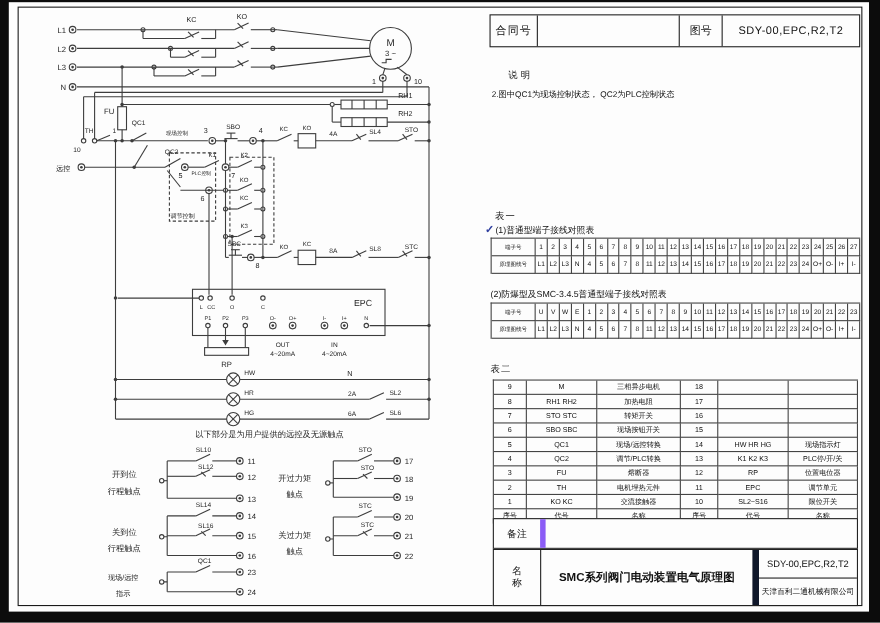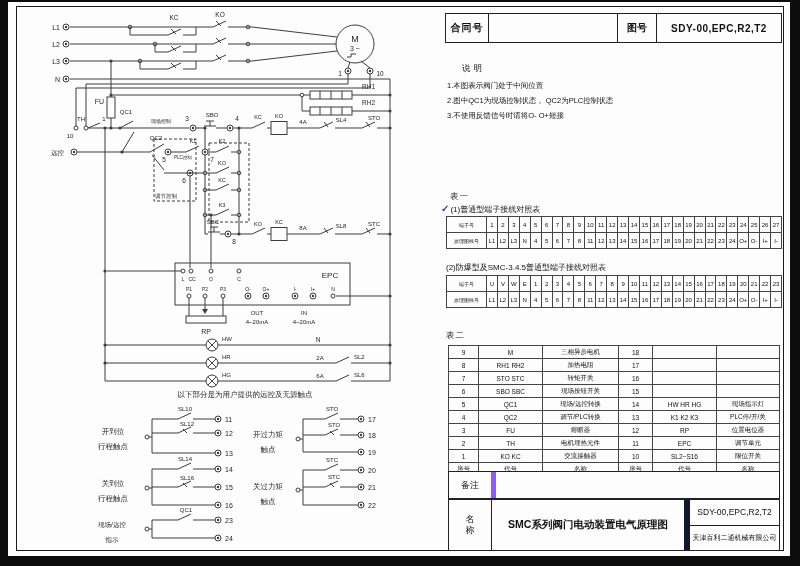--- a/index.html
+++ b/index.html
@@ -10,21 +10,21 @@
   svg{position:absolute;left:0;top:0;}
   svg line,svg rect,svg circle,svg polyline,svg path{stroke:#3d3d3d;fill:none;stroke-width:1;}
   svg .dot{fill:#3d3d3d;stroke:none;}
   svg .dash{stroke-dasharray:3,2;}
   svg text{fill:#1e1e1e;stroke:none;font-family:"Liberation Sans",sans-serif;font-size:6.5px;}
   .f4{font-size:4.5px}.f5{font-size:5px}.f55{font-size:5.5px}.f6{font-size:6px}.f65{font-size:6.5px}
   .f7{font-size:7px}.f75{font-size:7.5px}.f8{font-size:8px}.f9{font-size:9px}
   .am{text-anchor:middle}.ae{text-anchor:end}
   
   .titlebar{left:445px;top:13px;width:337px;height:30px;display:flex;border:1px solid #222;box-sizing:border-box;background:#fdfdfd;}
-  .titlebar>div{border-right:1px solid #222;display:flex;align-items:center;justify-content:center;color:#111;font-weight:bold;}
+  .titlebar>div{border-right:1px solid #222;display:flex;align-items:center;justify-content:center;color:#111;}
   .titlebar>div:last-child{border-right:none;}
   .tb-lab{width:42px;font-size:10px;letter-spacing:1px;}
   .tb-empty{width:128px;}
   .tb-lab2{width:38px;font-size:10px;}
   .tb-val{flex:1;font-size:10px;letter-spacing:0.5px;}
   .notes-title{left:462px;top:63px;font-size:8.5px;color:#111;letter-spacing:3px;}
   .notes{left:447px;top:78px;width:300px;color:#111;}
   .notes div{font-size:7.5px;line-height:15px;}
   .cap{font-size:8.5px;color:#111;letter-spacing:1px;}
   .sub{font-size:8px;color:#111;}
@@ -480,23 +480,21 @@
 
 <div class="abs titlebar">
   <div class="tb-lab">合同号</div>
   <div class="tb-empty"></div>
   <div class="tb-lab2">图号</div>
   <div class="tb-val">SDY-00,EPC,R2,T2</div>
 </div>
 
 <div class="abs notes-title">说明</div>
 <div class="abs notes">
-  <div>1.本图表示阀门处于中间位置</div>
   <div>2.图中QC1为现场控制状态， QC2为PLC控制状态</div>
-  <div>3.不使用反馈信号时请将O- O+短接</div>
 </div>
 
 <div class="abs cap" style="left:450px;top:191px;">表一</div>
 <div class="abs sub" style="left:441px;top:203px;"><span class="check">✓</span><span>(1)普通型端子接线对照表</span></div>
 <div class="abs tgrid" style="left:446px;top:216px;">
     <div class="cell">端子号</div>
     <div class="cell">1</div>
     <div class="cell">2</div>
     <div class="cell">3</div>
     <div class="cell">4</div>

